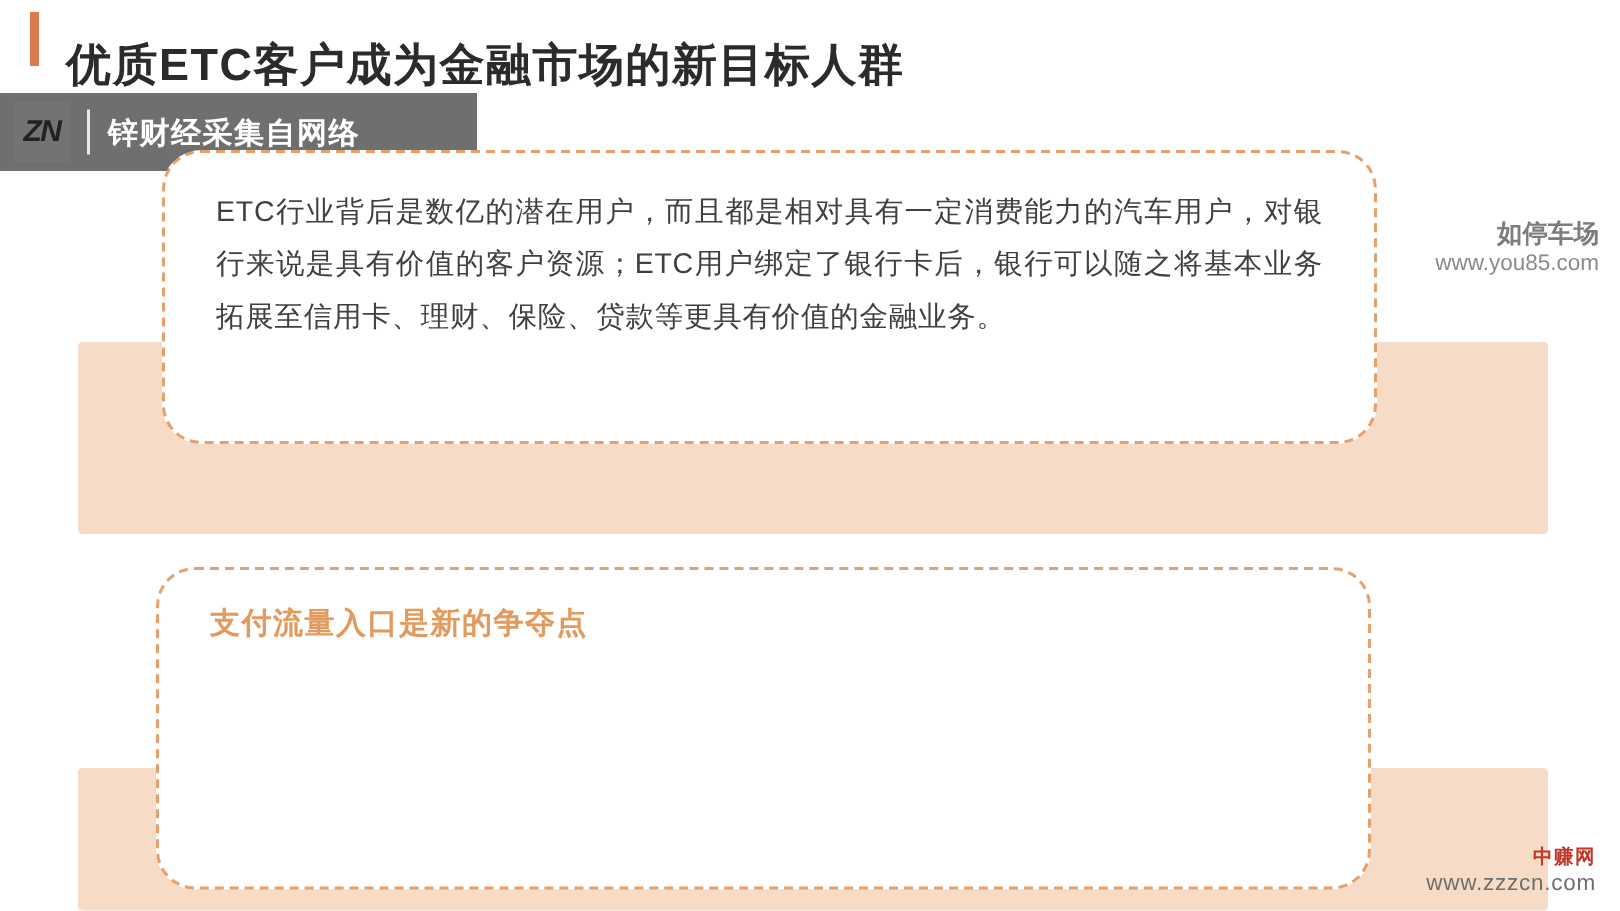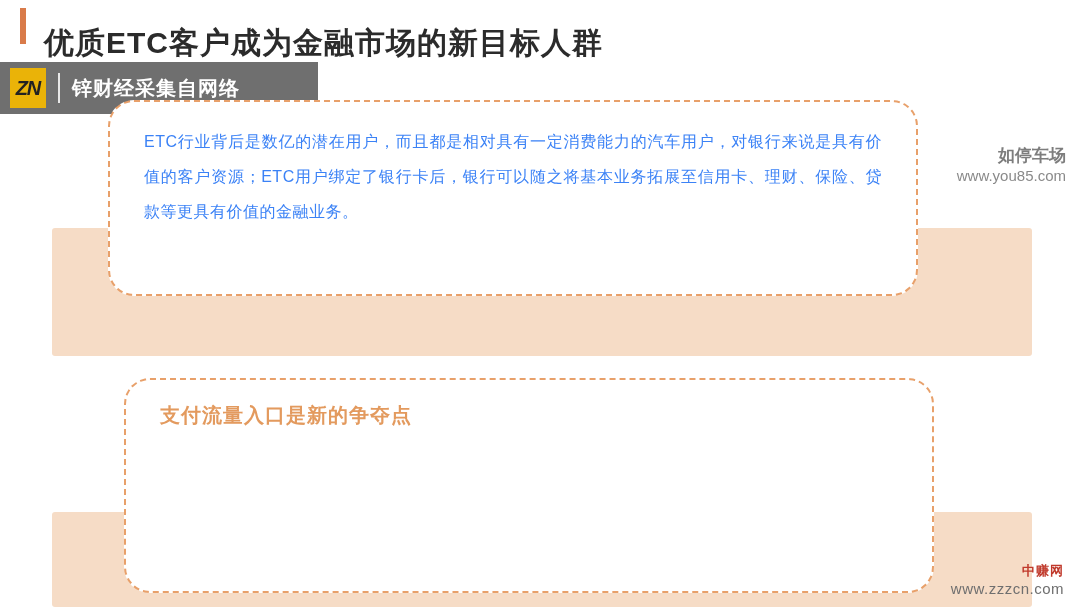--- a/index.html
+++ b/index.html
@@ -52,21 +52,21 @@
     height: 52px;
     width: 318px;
     background: rgba(70, 70, 70, 0.78);
     display: flex;
     align-items: center;
     padding-left: 10px;
   }
   #watermark-logo {
     width: 36px;
     height: 40px;
-    background: #eab308;
+    background: #737373;
     color: #222;
     font-size: 20px;
     font-weight: bold;
     font-style: italic;
     display: flex;
     align-items: center;
     justify-content: center;
     letter-spacing: -1px;
   }
   #watermark-divider {
@@ -110,35 +110,35 @@
     border-radius: 26px;
     padding: 22px 34px 18px 34px;
   }
   #card-1 {
     left: 108px;
     top: 100px;
     width: 810px;
     height: 196px;
   }
   #card-2 {
-    left: 124px;
+    left: 104px;
     top: 378px;
     width: 810px;
     height: 215px;
   }
   .card-heading {
     font-size: 20px;
     font-weight: bold;
     color: #e39a5e;
     margin: 0 0 20px 0;
     letter-spacing: 1px;
   }
   .card-body {
-    font-size: 16px;
-    color: #3b82f6;
+    font-size: 19px;
+    color: #404040;
     line-height: 35px;
     letter-spacing: 0.5px;
     margin: 0;
     text-align: justify;
   }
 
   
   #watermark-url {
     position: absolute;
     right: 14px;

